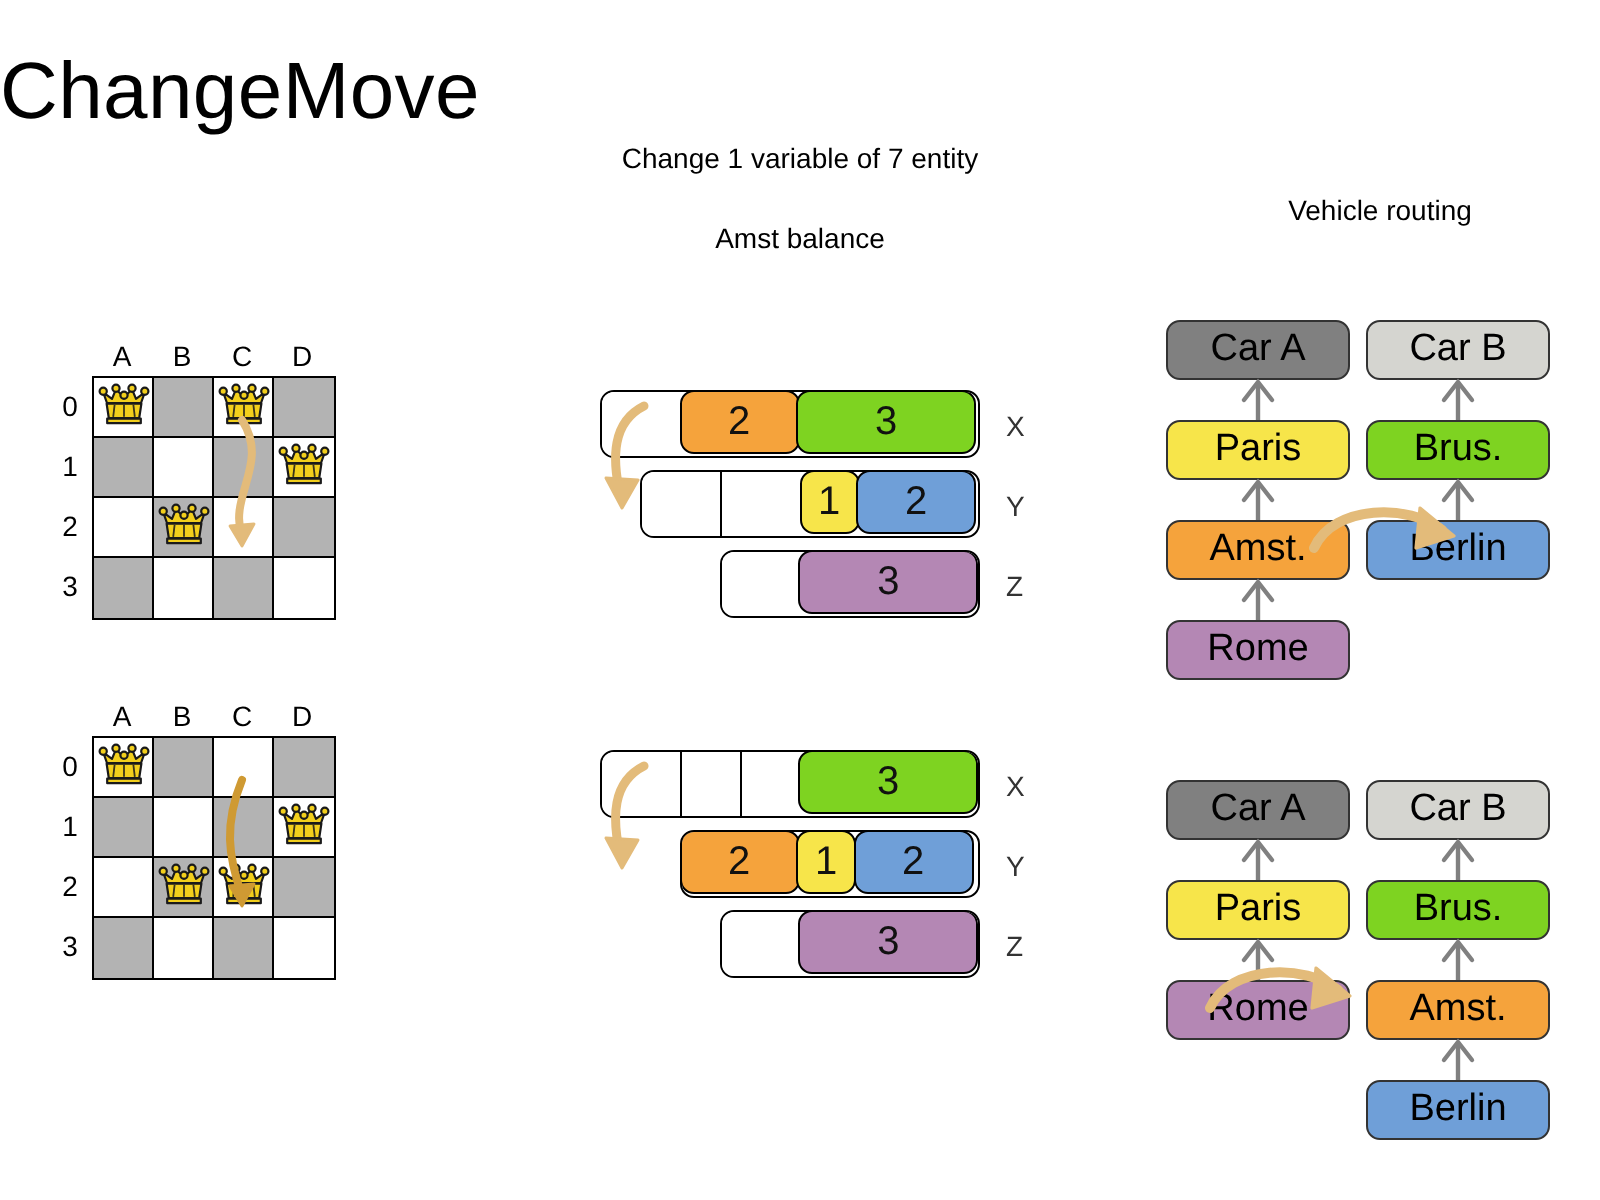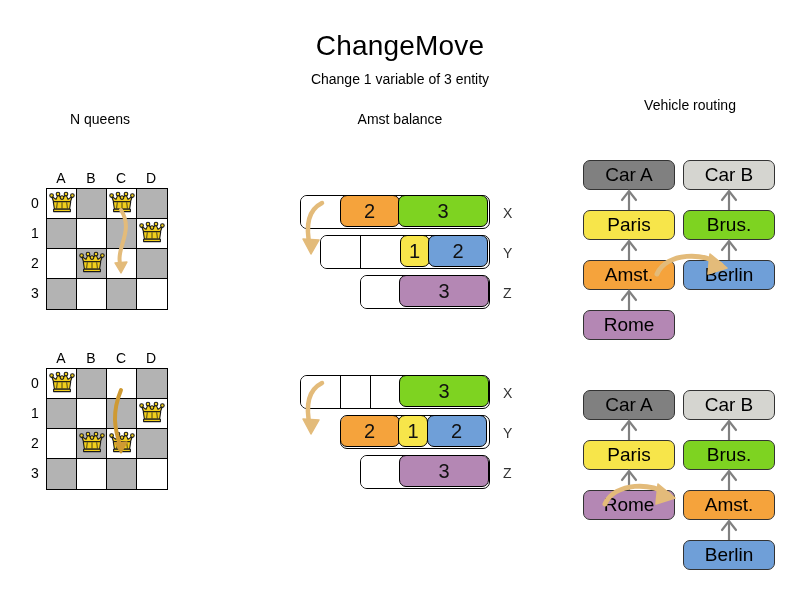--- a/index.html
+++ b/index.html
@@ -5,22 +5,22 @@
   html,body{margin:0;padding:0;}
   body{
     width:800px;height:600px;background:#ffffff;
     font-family:"Liberation Sans",sans-serif;
     color:#000;overflow:hidden;position:relative;
   }
   .stage{position:absolute;left:0;top:0;width:800px;height:600px;}
 
   
   .title{
-    position:absolute;left:0;top:24px;width:800px;text-align:center;
-    font-size:28px;font-weight:400;line-height:44px;letter-spacing:.2px;
+    position:absolute;left:0;top:24px;width:800px;
+    font-size:40px;font-weight:400;line-height:44px;letter-spacing:.2px;
   }
   .subtitle{
     position:absolute;left:0;top:70px;width:800px;text-align:center;
     font-size:14px;font-weight:400;line-height:18px;
   }
   .sect-head{
     position:absolute;text-align:center;font-size:14px;line-height:19px;
   }
   #sh-queens{left:20px;top:110px;width:160px;}
   #sh-cloud{left:320px;top:110px;width:160px;}
@@ -73,23 +73,22 @@
   }
   .edge{position:absolute;pointer-events:none;overflow:visible;}
   .rarrow{position:absolute;pointer-events:none;overflow:visible;}
 </style>
 </head>
 <body>
 
 <div class="stage">
 
   <div class="title">ChangeMove</div>
-  <div class="subtitle">Change 1 variable of 3 entity</div>
-
-  <div class="sect-head" id="sh-queens">N queens</div>
+  <div class="subtitle">Change 1 variable of 7 entity</div>
+
   <div class="sect-head" id="sh-cloud">Amst balance</div>
   <div class="sect-head" id="sh-route">
     <div>Vehicle routing</div>
   </div>
 
   <div class="board-wrap" id="board-before" style="left:28px;top:170px;">
       <div class="col-labels">
         <span style="left:0px">A</span>
         <span style="left:30px">B</span>
         <span style="left:60px">C</span>

